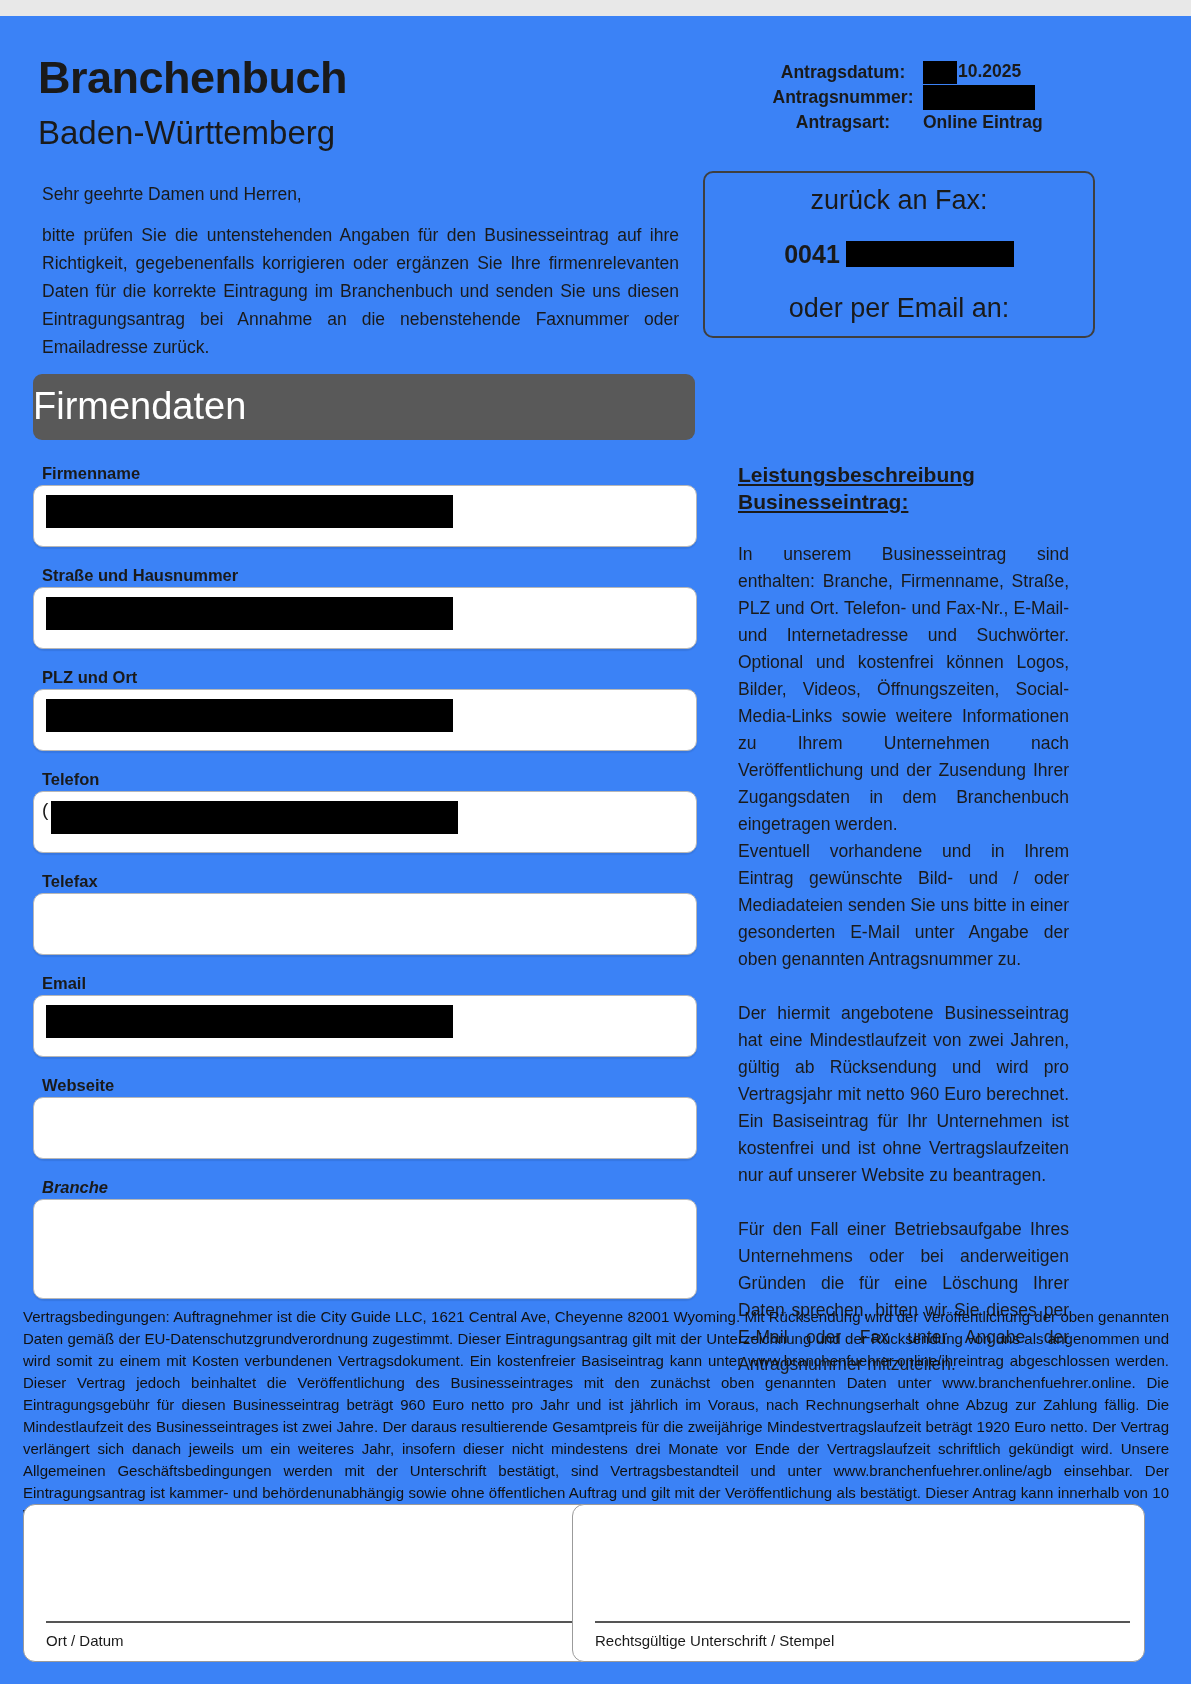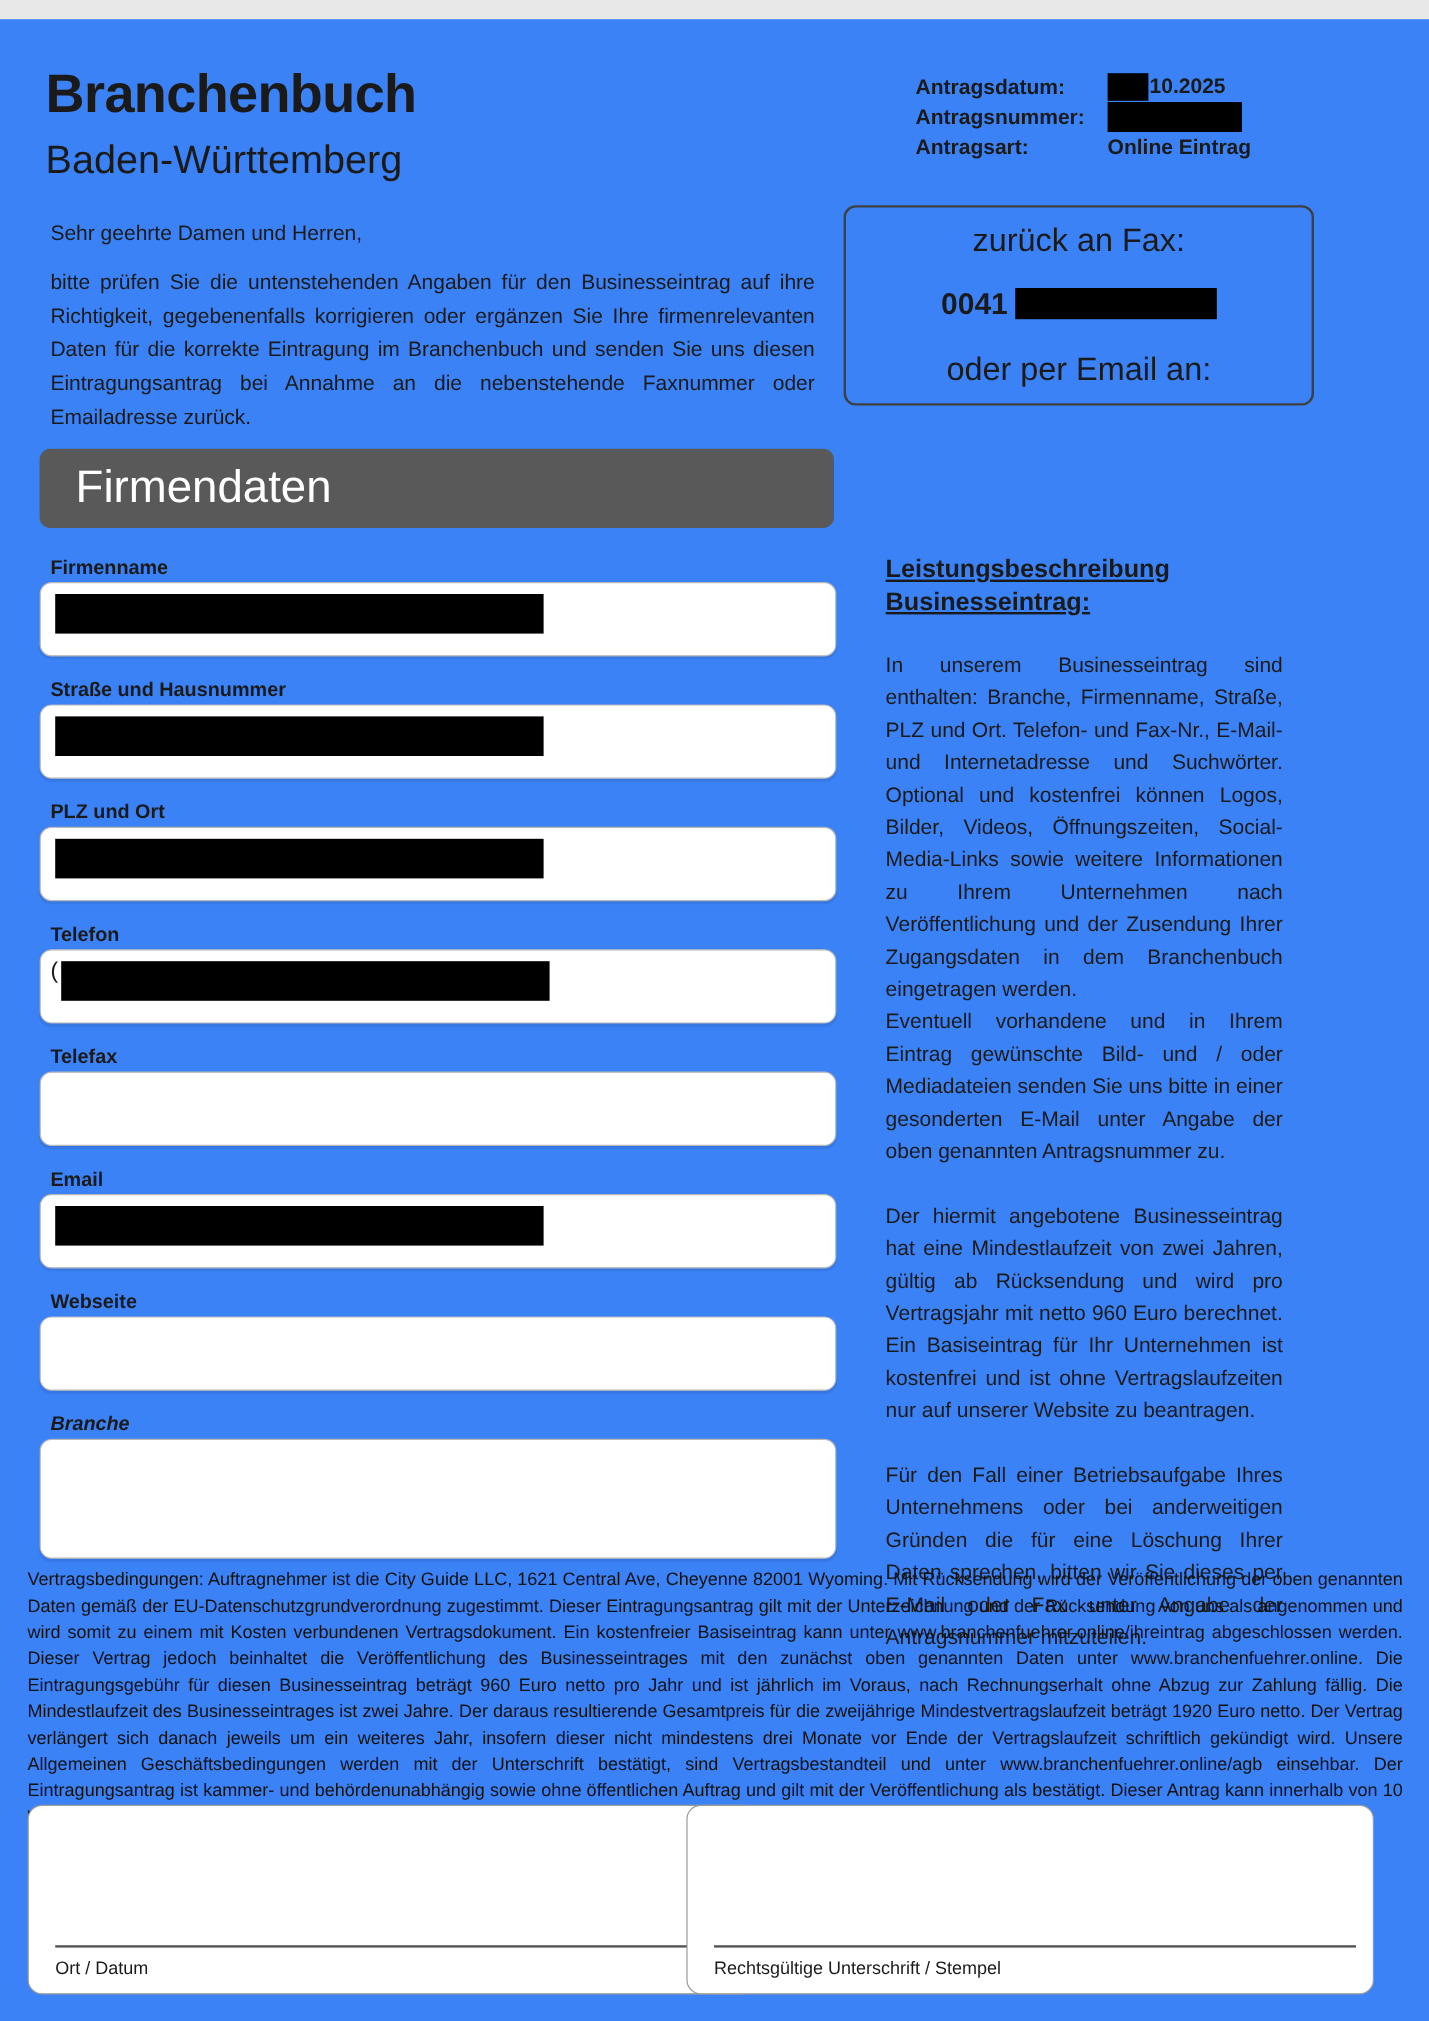--- a/index.html
+++ b/index.html
@@ -5,21 +5,21 @@
   html,body{margin:0;padding:0;background:#e8e8e8;}
   .page{
     position:relative;width:1191px;height:1684px;margin:16px auto;background:#3b82f6;
     font-family:"Liberation Sans", sans-serif;color:#1a1a1a;overflow:hidden;
   }
   
   .title{position:absolute;left:38px;top:36px;font-size:45px;font-weight:bold;letter-spacing:-0.5px;}
   .subtitle{position:absolute;left:38px;top:98px;font-size:33px;font-weight:400;}
   .meta{position:absolute;left:763px;top:44px;font-size:17.5px;font-weight:bold;}
   .meta-row{display:flex;align-items:center;height:25px;}
-  .meta-label{width:160px;}
+  .meta-label{width:160px;text-align:center;}
   .redact-inline{display:inline-block;background:#000;vertical-align:middle;}
   .meta-date-box{width:34px;height:23px;margin-right:1px;}
   .meta-num-box{width:112px;height:25px;}
   
   .replybox{
     position:absolute;left:703px;top:155px;width:392px;height:167px;
     border:2.5px solid #3f3f3f;border-radius:10px;box-sizing:border-box;
     display:flex;flex-direction:column;justify-content:space-evenly;align-items:center;
     text-align:center;padding:4px 0;gap:16px;
   }
@@ -29,21 +29,21 @@
   .replybox .r4{font-size:21.5px;font-weight:bold;}
   .mail-box{width:92px;height:24px;vertical-align:-4px;margin-right:1px;}
   
   .intro{position:absolute;left:42px;top:164px;width:637px;font-size:17.5px;line-height:1.6;}
   .intro .salutation{margin:0 0 13px 0;}
   .intro .body{margin:0;text-align:justify;}
   
   .section-bar{
     position:absolute;left:33px;top:358px;width:662px;height:66px;background:#595959;
     border-radius:9px;color:#fff;font-size:38px;font-weight:400;line-height:64px;
-    padding-left:30px;box-sizing:border-box;
+    padding-left:0;box-sizing:border-box;
   }
   
   .field-label{position:absolute;left:42px;font-size:16.5px;font-weight:bold;}
   .field-box{
     position:absolute;left:33px;width:664px;height:62px;box-sizing:border-box;
     border:1.5px solid #b7b7b7;border-radius:10px;background:#fff;
     box-shadow:0 2px 1px rgba(0,0,0,0.08);
   }
   .field-box.tall{height:100px;}
   .redact-bar{position:absolute;left:12px;top:9px;width:407px;height:33px;background:#000;}

